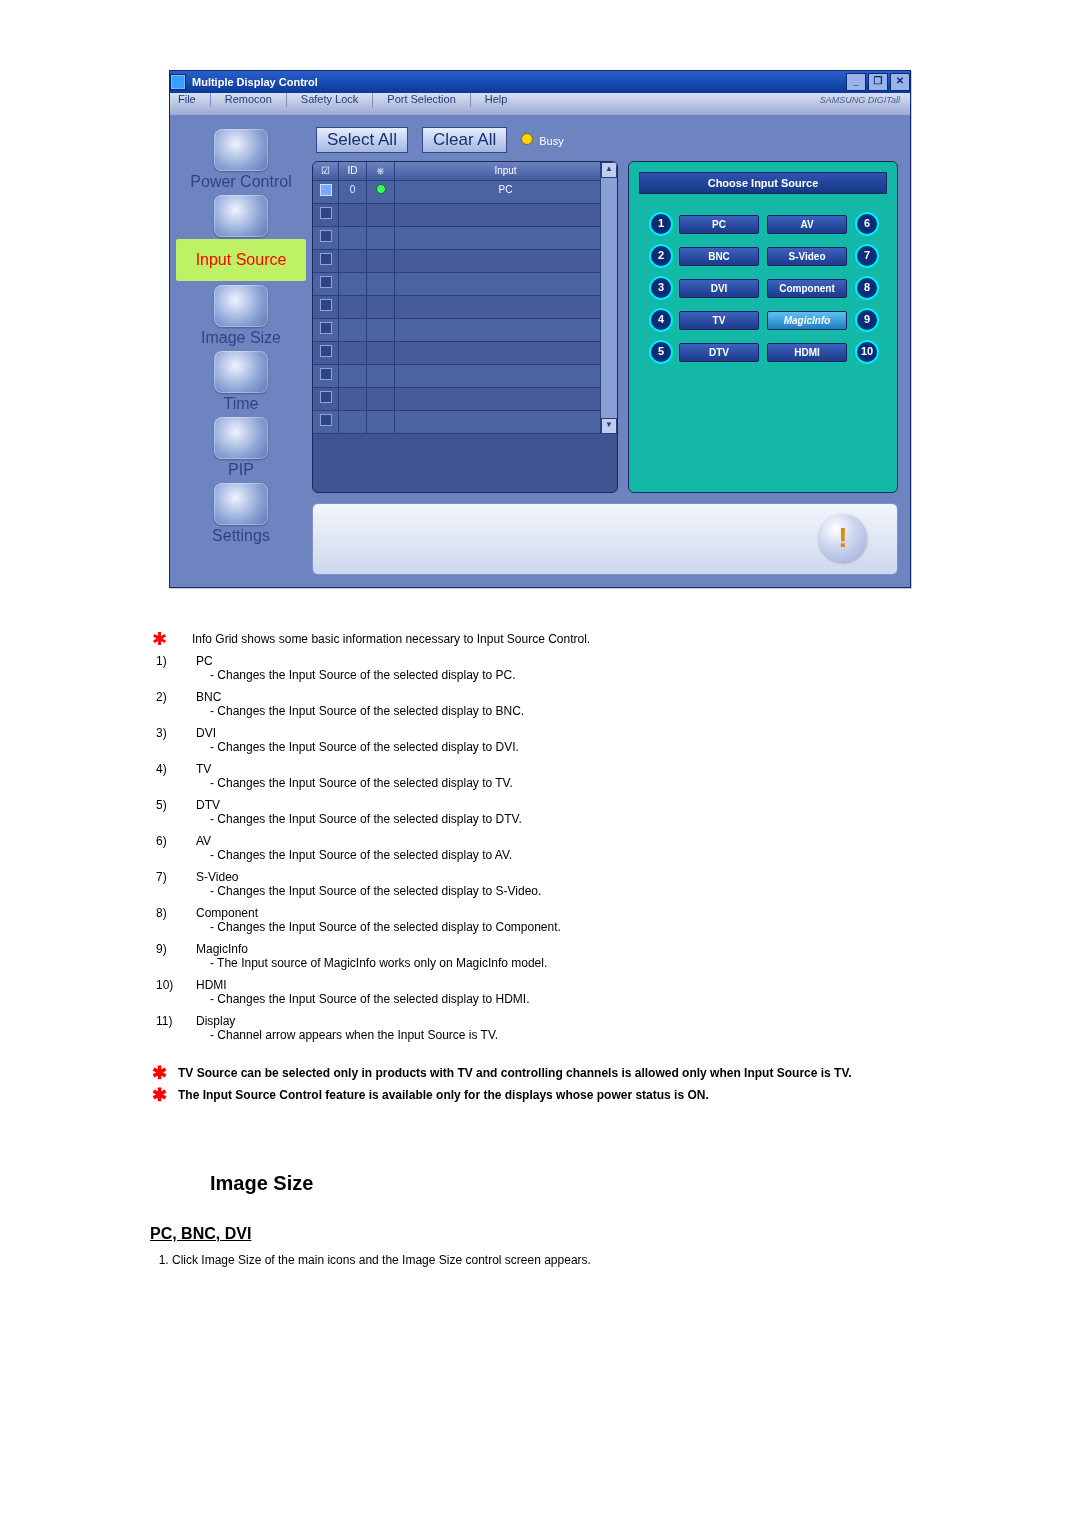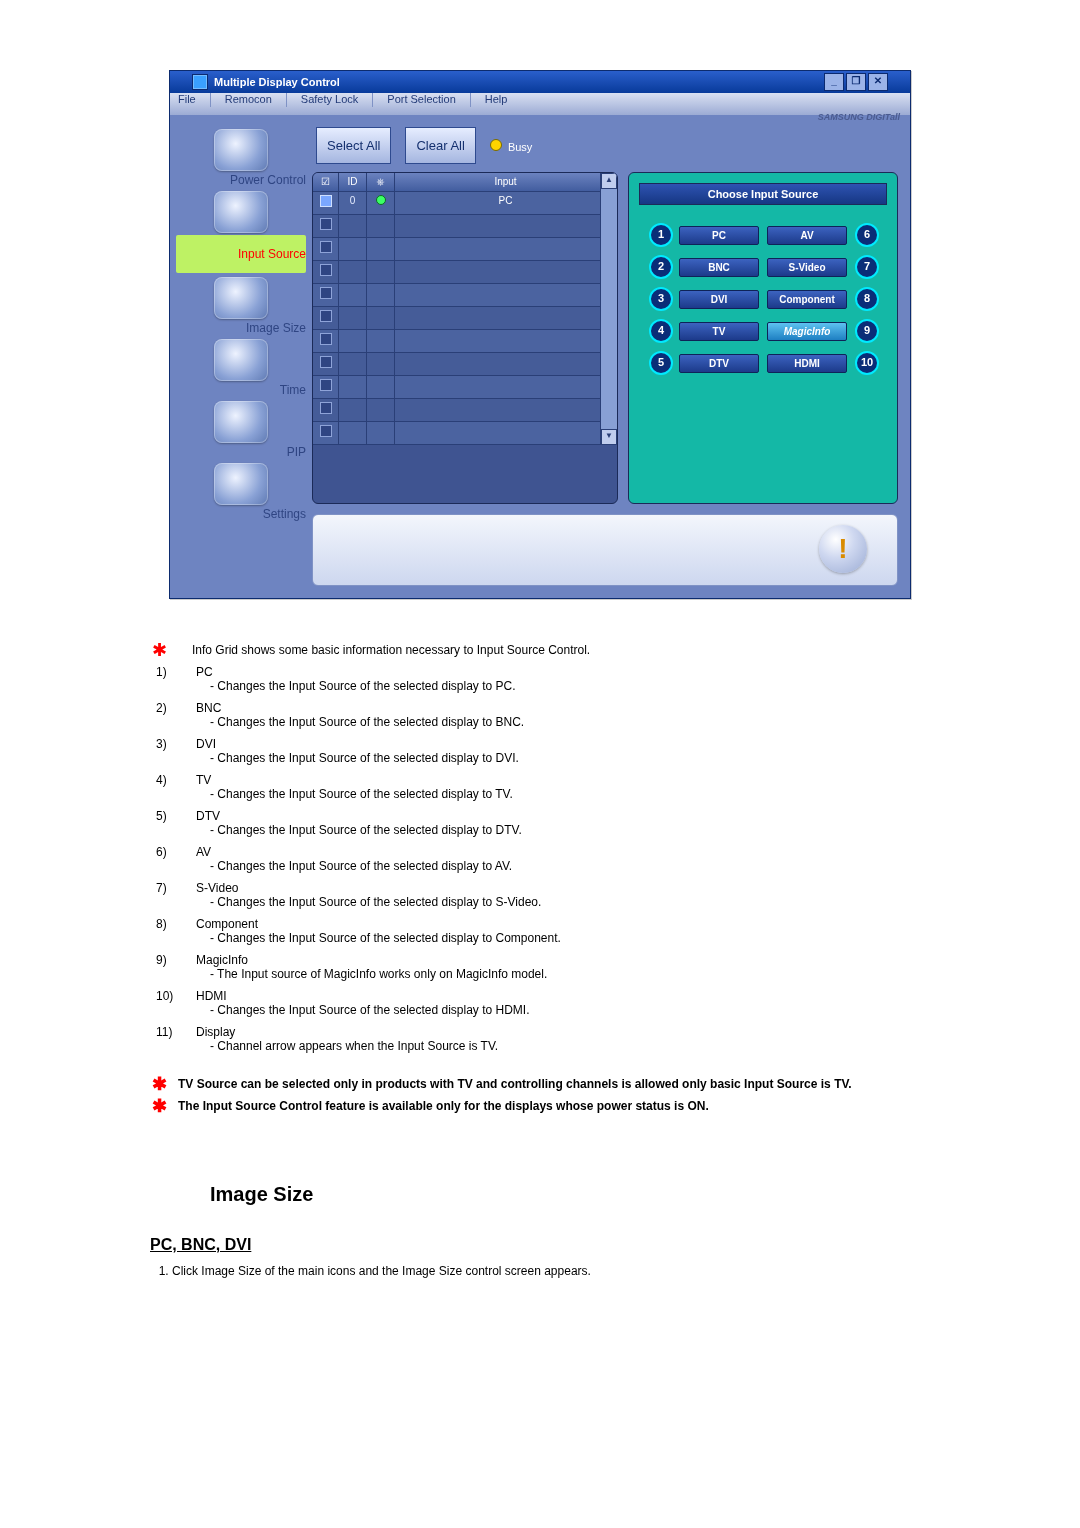--- a/index.html
+++ b/index.html
@@ -26,21 +26,21 @@
     font-family: Tahoma, Verdana, sans-serif;
     font-size: 11px;
     color: #fff;
     box-shadow: 1px 1px 0 rgba(0,0,0,.2);
   }
   .titlebar {
     display: flex;
     align-items: center;
     background: linear-gradient(#2a5fcc, #083a9a);
     height: 22px;
-    padding: 0 22px;
+    padding: 0 0;
     color: #fff;
     font-weight: bold;
   }
   .titlebar .title-icon {
     width: 14px; height: 14px;
     background: #3aa0ff;
     border: 1px solid #0b2a70;
     margin-right: 6px;
     box-shadow: inset 0 0 0 1px rgba(255,255,255,.3);
   }
@@ -61,41 +61,41 @@
     align-items: flex-start;
     height: 22px;
     background: linear-gradient(#d9e0f2,#9cabd4);
     color: #233b78;
     padding: 0 8px;
     gap: 14px;
     font-size: 11px;
     position: relative;
   }
   .menubar .sep { border-left:1px solid #7f92c5; height:14px; }
-  .brand { position:absolute; right:10px; top:19px; font-size:9px; color:#4a5b90; font-style:italic;font-weight:bold; }
+  .brand { position:absolute; right:10px; top:2px; font-size:9px; color:#4a5b90; font-style:italic; }
 
   .app-body {
     display: flex;
     background: #6e84c1;
     min-height: 460px;
   }
 
   
   .sidebar {
     width: 130px;
     padding: 14px 6px;
     display: flex;
     flex-direction: column;
     align-items: center;
     gap: 4px;
   }
   .side-item {
     width: 100%;
-    text-align: right;
-    font-size: 12px;
+    text-align: center;
+    font-size: 16px;
   }
   .side-icon {
     width: 54px; height: 42px;
     margin: 0 auto 2px auto;
     background: radial-gradient(circle at 40% 35%, #eef3ff 0%, #89a1d5 60%, #5d78b2 100%);
     border-radius: 8px;
     box-shadow: inset 0 0 0 1px rgba(255,255,255,.3), 0 1px 2px rgba(0,0,0,.3);
     position: relative;
   }
   .side-label { color:#2f4583; }
@@ -112,25 +112,25 @@
     padding: 12px 12px 12px 0;
   }
   .toolbar-row {
     display: flex;
     align-items: center;
     gap: 14px;
     padding: 0 4px 8px 4px;
     font-size: 11px;
   }
   .tool-btn {
-    padding: 10px 10px;
+    padding: 2px 10px;
     background: linear-gradient(#e6edff,#a5b6e0);
     border: 1px solid #2e4a8f;
     color: #15316f;
-    font-size: 13px;
+    font-size: 17px;
     text-align: right;
   }
   .busy-dot { width:10px; height:10px; border-radius:50%; background:#ffd400; border:1px solid #7a6a00; display:inline-block; margin-right:6px; }
 
   .content-row { display:flex; gap:10px; }
 
   
   .grid-wrap {
     flex: 1;
     background:#3f5491;
@@ -555,21 +555,21 @@
         <span class="body-col"><span class="item-title">HDMI</span><br><span class="item-desc">- Changes the Input Source of the selected display to HDMI.</span></span>
       </li>
       <li>
         <span class="num-col">11)</span>
         <span class="body-col"><span class="item-title">Display</span><br><span class="item-desc">- Channel arrow appears when the Input Source is TV.</span></span>
       </li>
     </ul>
 
     <div class="emph-note">
       <span class="star-bullet" style="width:26px;">✱</span>
-      <span class="txt">TV Source can be selected only in products with TV and controlling channels is allowed only basic Input Source is TV.</span>
+      <span class="txt">TV Source can be selected only in products with TV and controlling channels is allowed only when Input Source is TV.</span>
     </div>
     <div class="emph-note">
       <span class="star-bullet" style="width:26px;">✱</span>
       <span class="txt">The Input Source Control feature is available only for the displays whose power status is ON.</span>
     </div>
 
     <h2 class="section">Image Size</h2>
 
     <h3 class="sub">PC, BNC, DVI</h3>
     <ol class="numlist">

